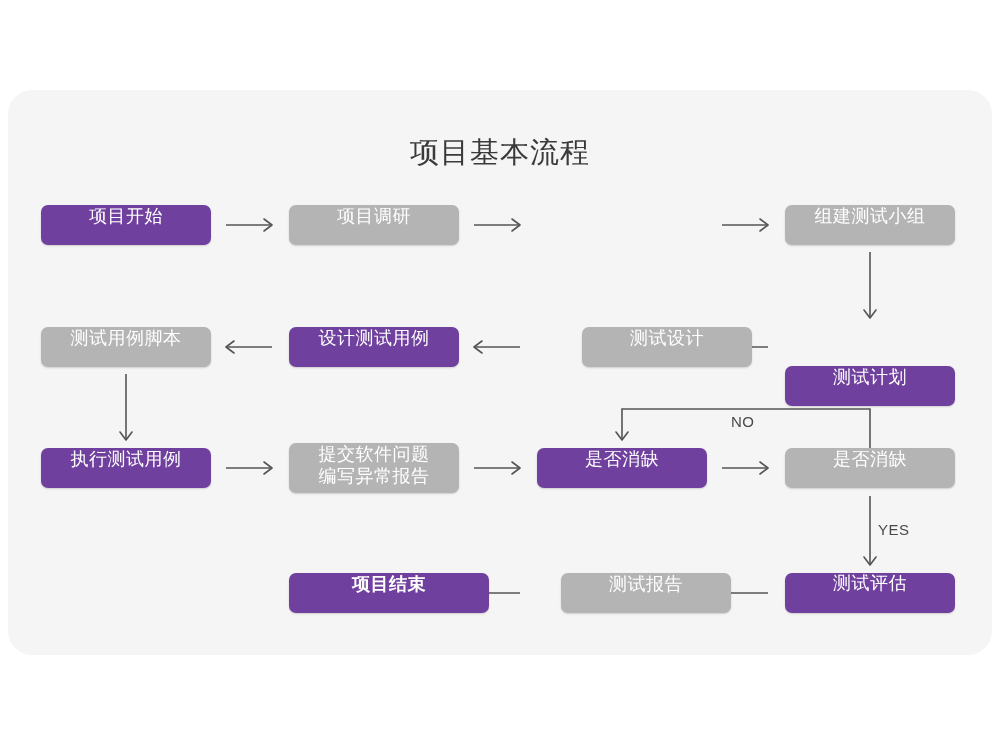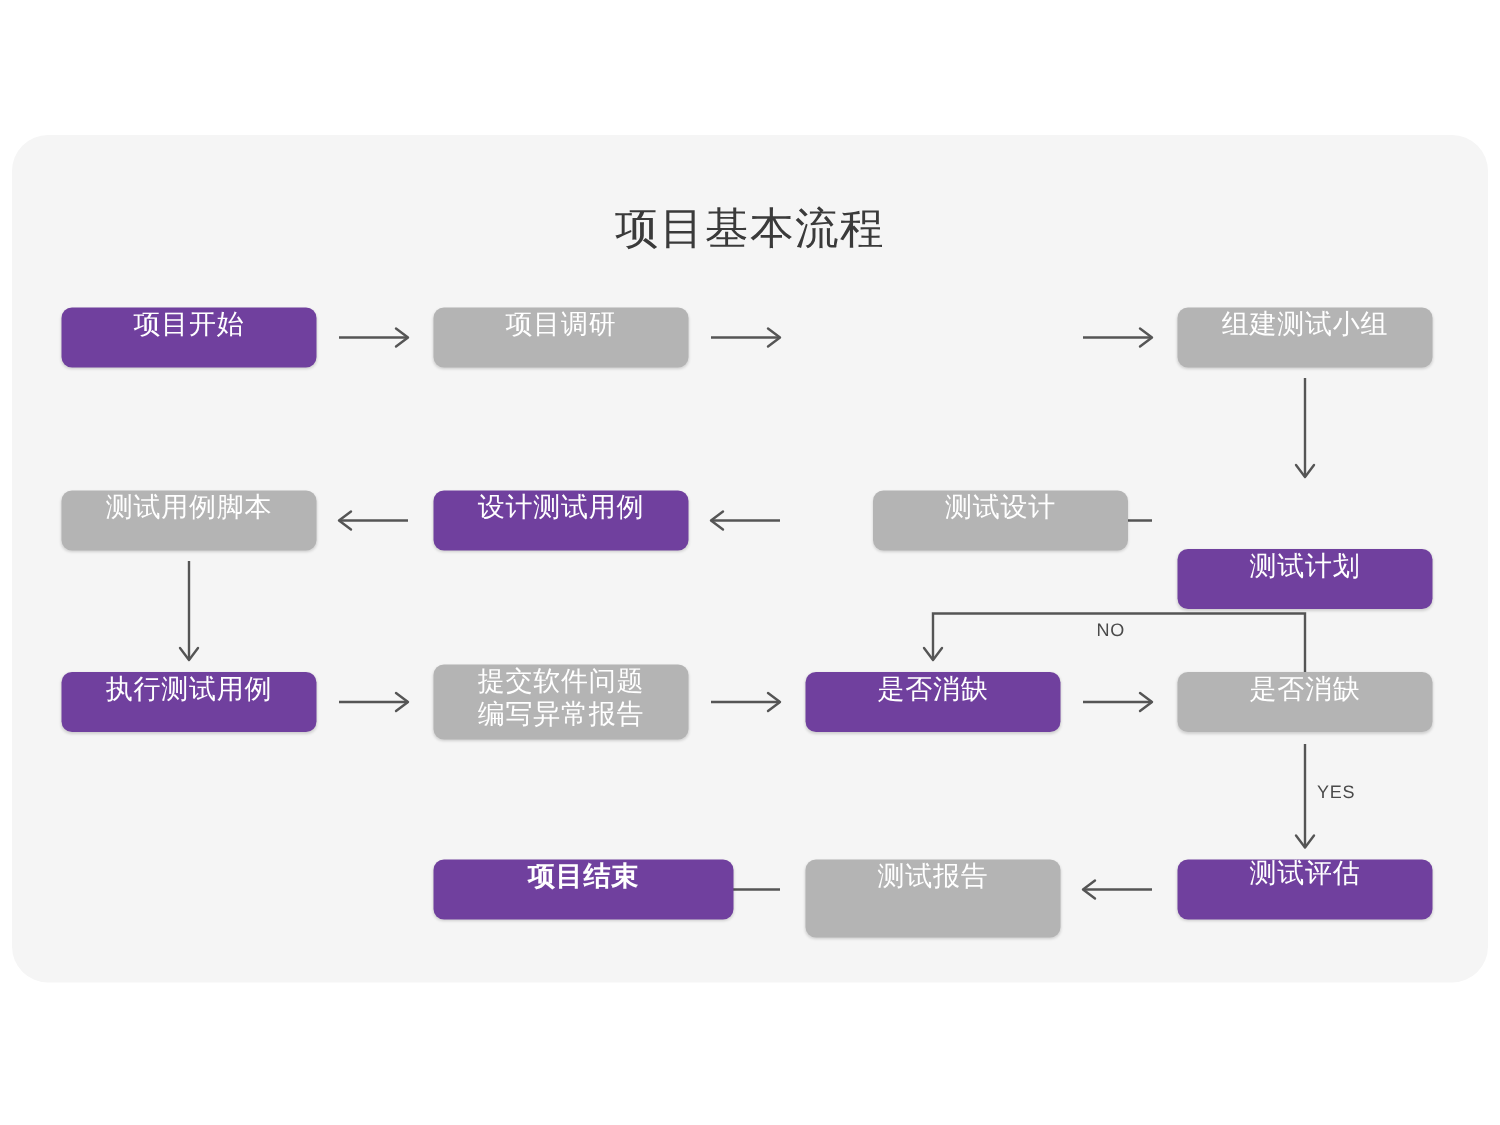--- a/index.html
+++ b/index.html
@@ -70,21 +70,21 @@
   }
   .edge-head {
     stroke: #555555;
     stroke-width: 1.6;
     fill: none;
     stroke-linecap: round;
     stroke-linejoin: round;
   }
   .edge-label {
     position: absolute;
-    font-size: 12px;
+    font-size: 15px;
     color: #4a4a4a;
     letter-spacing: 0.5px;
   }
 </style>
 </head>
 <body>
 
 <div id="stage">
 
   <div id="panel"></div>
@@ -195,21 +195,21 @@
   <div class="node purple" style="left:537px;top:448px;width:170px;height:40px;">
     <span class="label">是否消缺</span>
   </div>
   <div class="node gray" style="left:785px;top:448px;width:170px;height:40px;">
     <span class="label">是否消缺</span>
   </div>
 
   <div class="node purple" style="left:289px;top:573px;width:200px;height:40px;font-weight:bold;">
     <span class="label">项目结束</span>
   </div>
-  <div class="node gray" style="left:537px;top:573px;width:170px;height:52px;">
+  <div class="node gray" style="left:561px;top:573px;width:170px;height:40px;">
     <span class="label">测试报告</span>
   </div>
   <div class="node purple" style="left:785px;top:573px;width:170px;height:40px;font-family:Liberation Mono, monospace;">
     <span class="label">测试评估</span>
   </div>
 
   <div class="edge-label" style="left:731px;top:413px;">NO</div>
   <div class="edge-label" style="left:878px;top:521px;">YES</div>
 
 </div>

